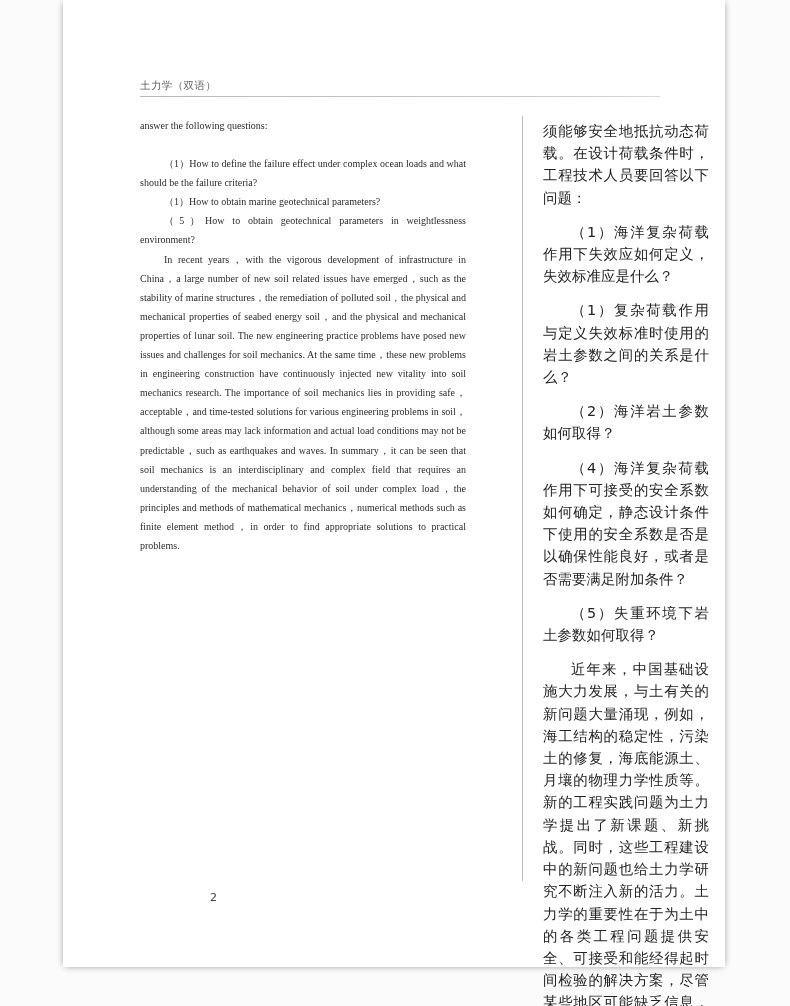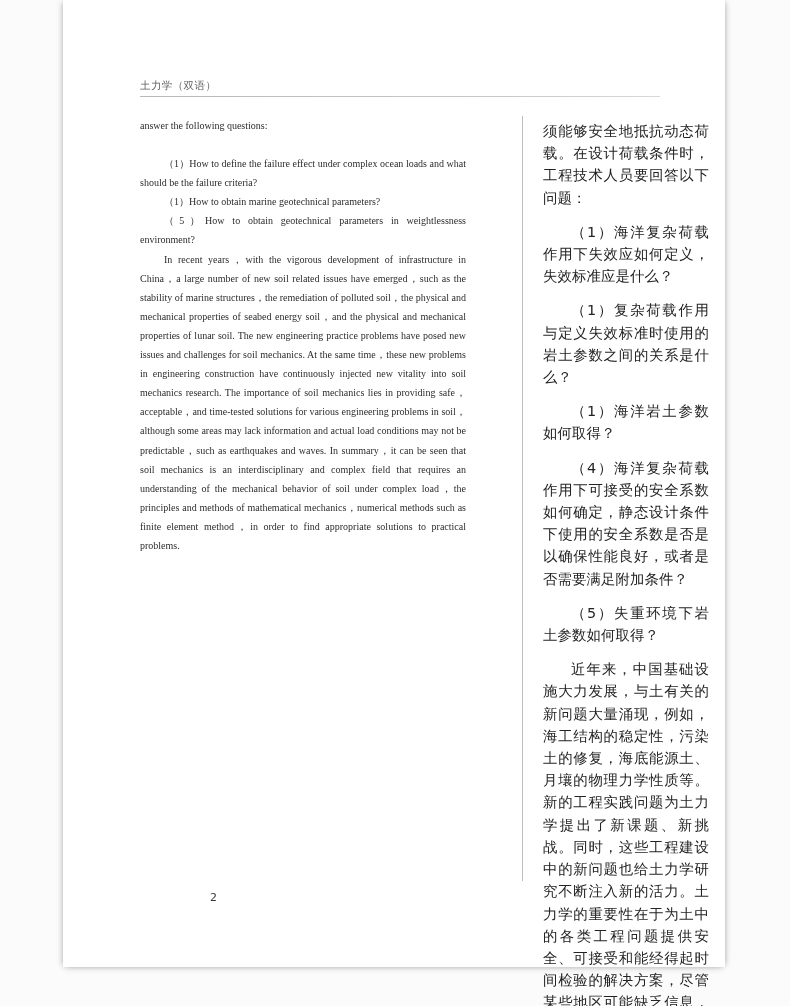--- a/index.html
+++ b/index.html
@@ -154,21 +154,21 @@
         <p class="indent">（5）How to obtain geotechnical parameters in weightlessness environment?</p>
         <p class="indent">In recent years，with the vigorous development of infrastructure in China，a large number of new soil related issues have emerged，such as the stability of marine structures，the remediation of polluted soil，the physical and mechanical properties of seabed energy soil，and the physical and mechanical properties of lunar soil. The new engineering practice problems have posed new issues and challenges for soil mechanics. At the same time，these new problems in engineering construction have continuously injected new vitality into soil mechanics research. The importance of soil mechanics lies in providing safe，acceptable，and time-tested solutions for various engineering problems in soil，although some areas may lack information and actual load conditions may not be predictable，such as earthquakes and waves. In summary，it can be seen that soil mechanics is an interdisciplinary and complex field that requires an understanding of the mechanical behavior of soil under complex load，the principles and methods of mathematical mechanics，numerical methods such as finite element method，in order to find appropriate solutions to practical problems.</p>
       </div>
 
       <div id="col-divider"></div>
 
       <div id="col-zh">
         <p>须能够安全地抵抗动态荷载。在设计荷载条件时，工程技术人员要回答以下问题：</p>
         <p class="indent">（1）海洋复杂荷载作用下失效应如何定义，失效标准应是什么？</p>
         <p class="indent">（1）复杂荷载作用与定义失效标准时使用的岩土参数之间的关系是什么？</p>
-        <p class="indent">（1）海洋岩土参数如何取得？</p>
+        <p class="indent">（2）海洋岩土参数如何取得？</p>
         <p class="indent">（4）海洋复杂荷载作用下可接受的安全系数如何确定，静态设计条件下使用的安全系数是否是以确保性能良好，或者是否需要满足附加条件？</p>
         <p class="indent">（5）失重环境下岩土参数如何取得？</p>
         <p class="indent">近年来，中国基础设施大力发展，与土有关的新问题大量涌现，例如，海工结构的稳定性，污染土的修复，海底能源土、月壤的物理力学性质等。新的工程实践问题为土力学提出了新课题、新挑战。同时，这些工程建设中的新问题也给土力学研究不断注入新的活力。土力学的重要性在于为土中的各类工程问题提供安全、可接受和能经得起时间检验的解决方案，尽管某些地区可能缺乏信息，并且实际荷载条件可能无法预测，例如地震、波浪。综上所述，土力学是一个跨学科的复杂领域，需要了解复杂荷载条件下土的力学行为、数学力学的原理和方法、有限元法等数值方法，以找到实际问题的适当解。</p>
       </div>
 
     </div>
 
     <div id="folio">2</div>
 
   </div>

